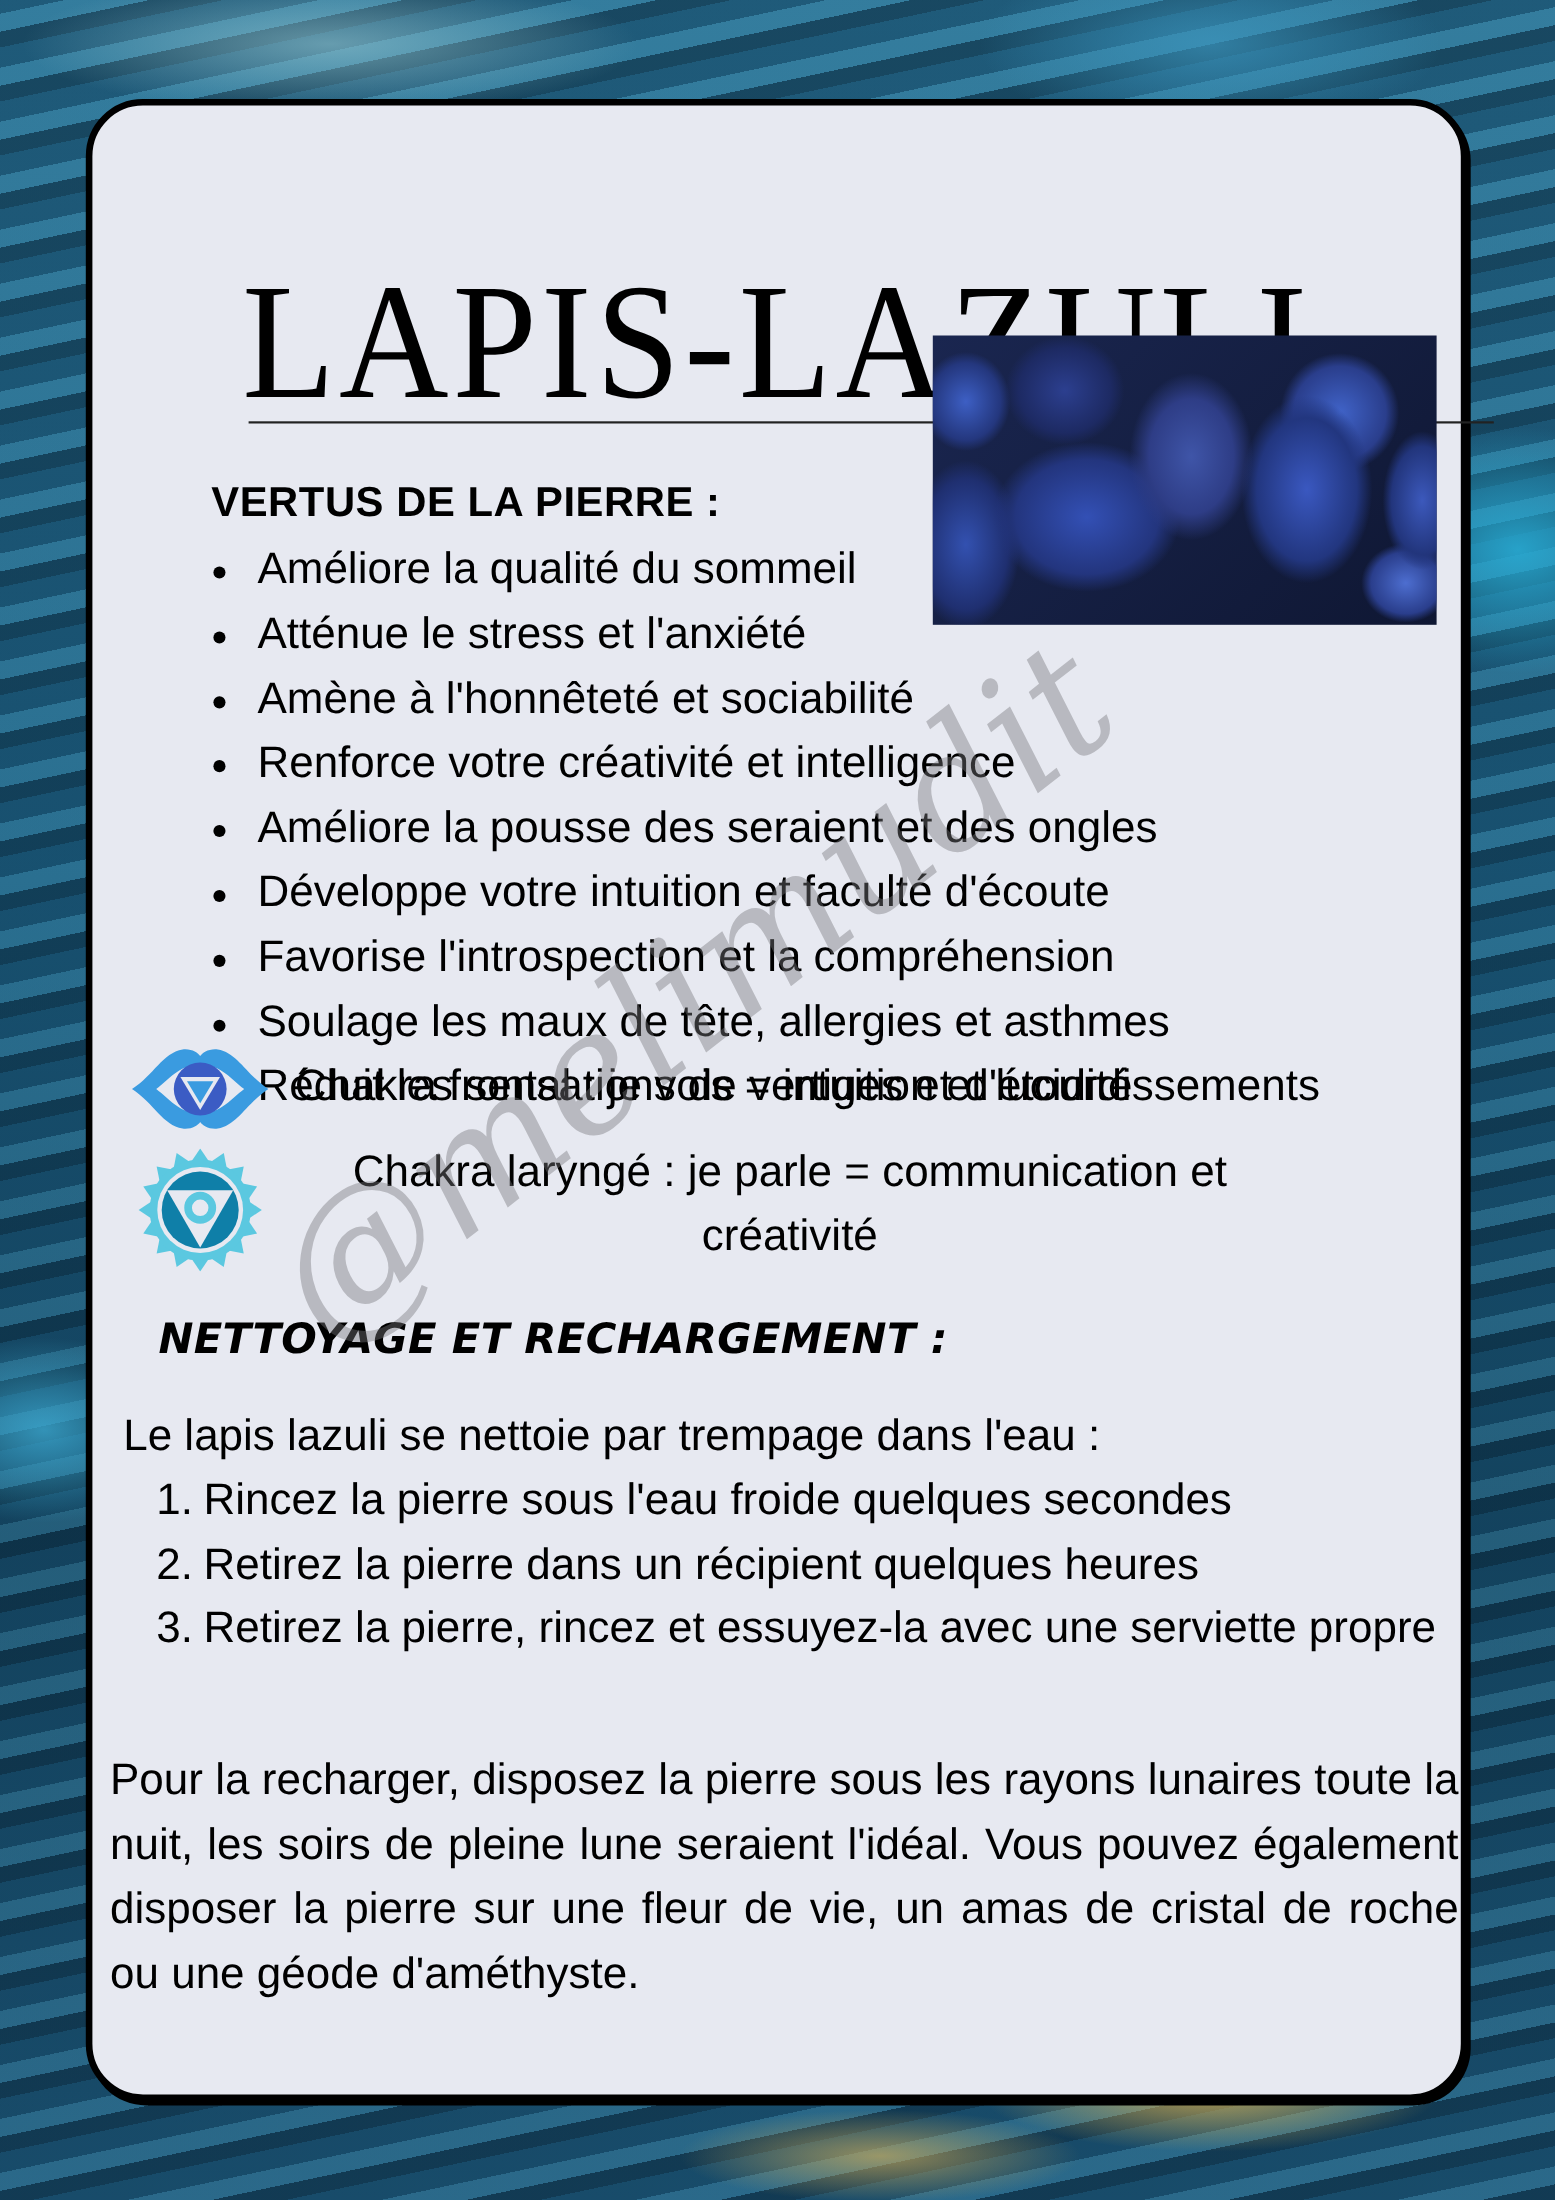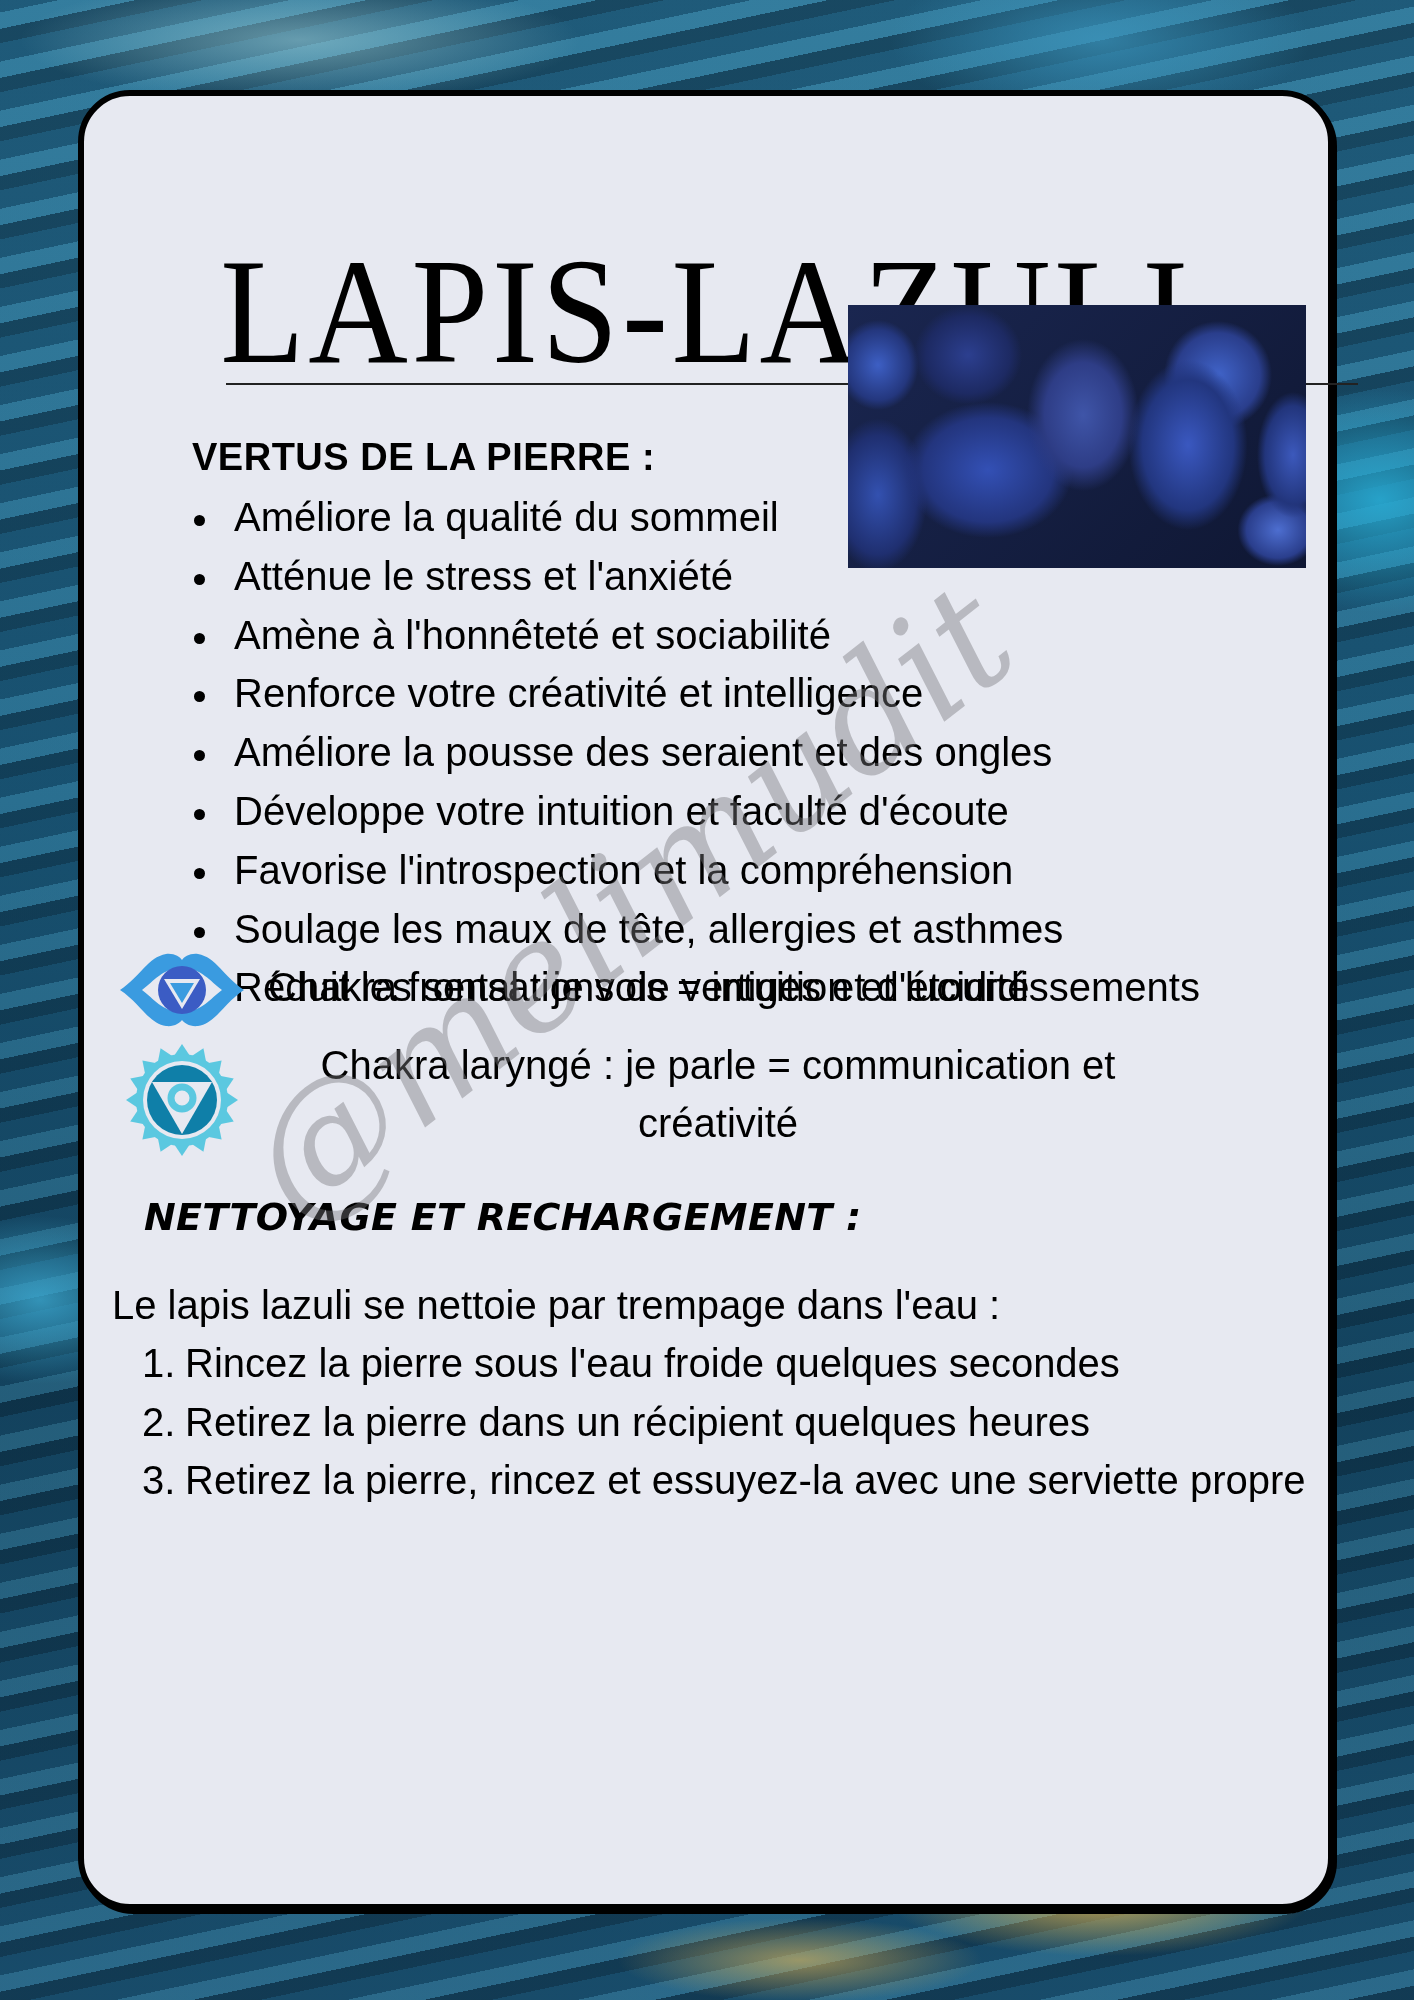--- a/index.html
+++ b/index.html
@@ -180,17 +180,18 @@
     <span class="chakra-text">Chakra laryngé : je parle = communication et créativité</span>
   </div>
 
   <h2 class="section-heading-cleaning" style="margin-left:-78px;margin-top:-90px;font-style:italic;">NETTOYAGE ET RECHARGEMENT :</h2>
   <div class="cleaning-intro" style="margin-left:-78px;margin-top:-90px;">Le lapis lazuli se nettoie par trempage dans l'eau :</div>
   <ol class="cleaning-steps" style="margin-left:-78px;margin-top:-90px;">
     <li><span class="step-num">1.</span><span>Rincez la pierre sous l'eau froide quelques secondes</span></li>
     <li><span class="step-num">2.</span><span>Retirez la pierre dans un récipient quelques heures</span></li>
     <li><span class="step-num">3.</span><span>Retirez la pierre, rincez et essuyez-la avec une serviette propre</span></li>
   </ol>
+  <p class="recharge-paragraph" style="margin-left:-78px;margin-top:-90px;">Pour la recharger, disposez la pierre sous les rayons lunaires toute la nuit, les soirs de pleine lune seraient l'idéal. Vous pouvez également disposer la pierre sur une fleur de vie, un amas de cristal de roche ou une géode d'améthyste.</p>
 </div>
 
 <div class="stone-photo" title="tumbled lapis lazuli stones"></div>
 
 <div class="watermark">@melimudit</div>
 
 </body></html>

